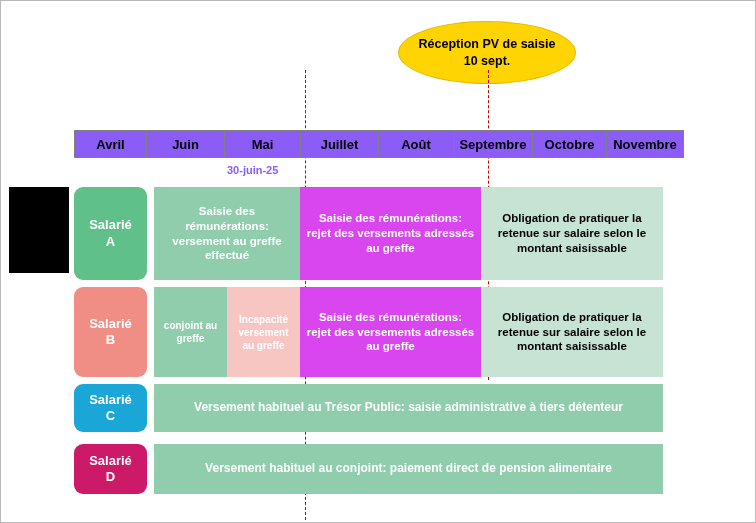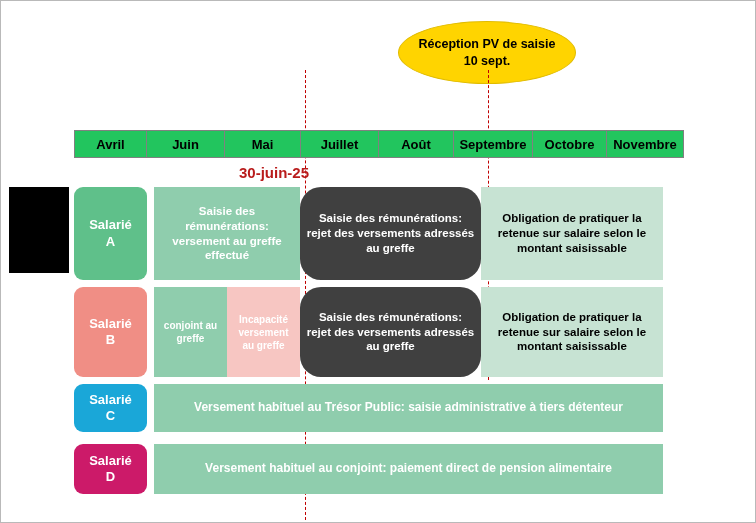--- a/index.html
+++ b/index.html
@@ -65,32 +65,32 @@
   .month {
     border: 1px solid #808080;
     border-left-width: 0;
     display: flex;
     align-items: center;
     justify-content: center;
     font-size: 13px;
     font-weight: bold;
     color: #000000;
     box-sizing: border-box;
-    background: #22c55e;
+    background: #8b5cf6;
   }
   .month:first-child { border-left-width: 1px; }
 
   
   .date-label {
     position: absolute;
-    left: 238px;
+    left: 226px;
     top: 163px;
-    font-size: 15px;
-    font-weight: bold;
-    color: #b91c1c;
+    font-size: 11px;
+    font-weight: bold;
+    color: #8b5cf6;
   }
 
   
   .black-block {
     position: absolute;
     left: 8px;
     top: 186px;
     width: 60px;
     height: 86px;
     background: #000000;
@@ -131,21 +131,21 @@
     display: flex;
     align-items: center;
     justify-content: center;
     text-align: center;
     box-sizing: border-box;
     font-size: 11.5px;
     line-height: 1.3;
     padding: 2px 6px;
   }
   .cell.green-mid  { background: #8fcdad; color: #ffffff; font-weight: bold; }
-  .cell.red        { background: #404040; color: #ffffff; font-weight: bold; border-radius: 21px; }
+  .cell.red        { background: #d946ef; color: #ffffff; font-weight: bold; }
   .cell.green-pale { background: #c7e3d3; color: #000000; font-weight: bold; }
   .cell.salmon-mid { background: #8fcdad; color: #ffffff; font-weight: bold; }
   .cell.pale-pink  { background: #f7c6c2; color: #ffffff; font-weight: bold; }
   .cell.wide-green {
     background: #8fcdad;
     color: #ffffff;
     font-weight: bold;
     font-size: 12px;
   }
   .cell.small { font-size: 10px; }

